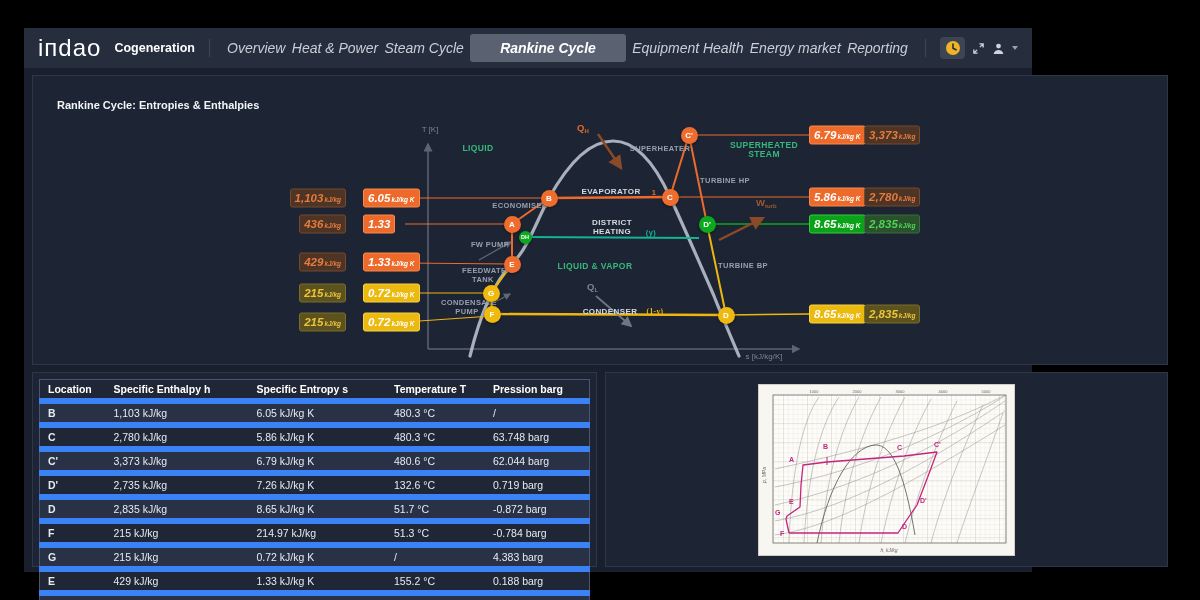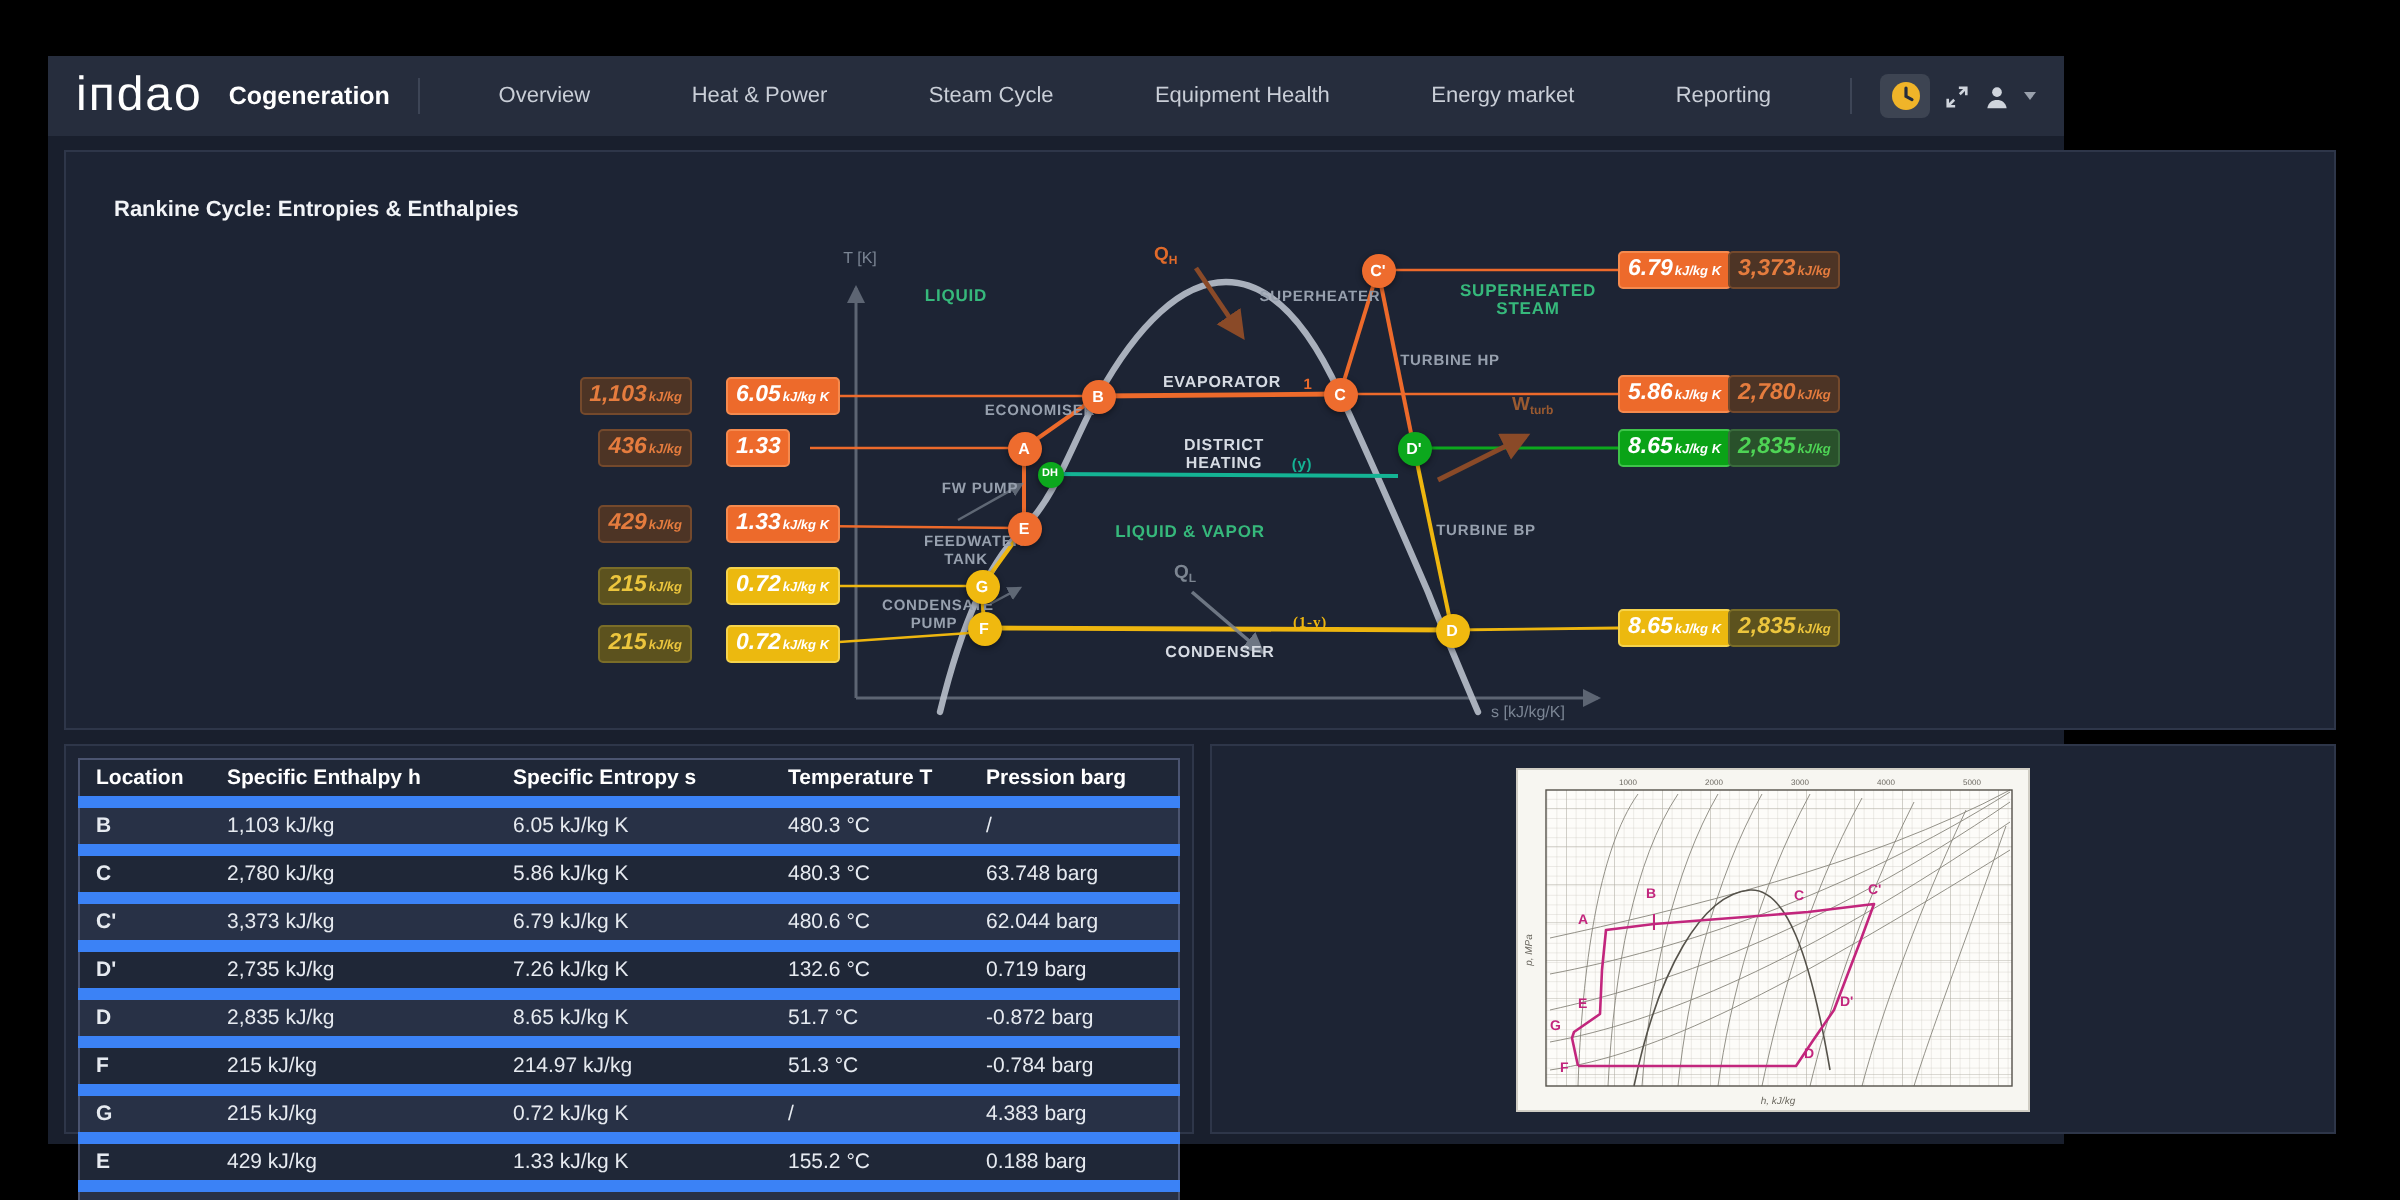--- a/index.html
+++ b/index.html
@@ -6,21 +6,21 @@
     font-family:"Liberation Sans",sans-serif;-webkit-font-smoothing:antialiased;}
   .app{position:absolute;left:24px;top:28px;width:1008px;height:544px;background:#191f2d;}
 
   
   .topbar{position:absolute;left:0;top:0;width:100%;height:40px;background:#262d3d;
     display:flex;align-items:center;padding:0 14px;box-sizing:border-box;}
   .logo{color:#fff;font-size:24px;font-weight:500;letter-spacing:1px;line-height:40px;}
   .product{color:#fff;font-size:12.5px;font-weight:bold;margin-left:13px;}
   .vdiv{width:1px;height:18px;background:#3d4556;margin:0 14px;flex:none;}
   nav{flex:1;display:flex;justify-content:space-around;align-items:center;min-width:0;}
-  .nav-item{color:#c9ced7;font-size:11px;cursor:default;white-space:nowrap;}
+  .nav-item{color:#c9ced7;font-size:14px;cursor:default;white-space:nowrap;font-style:italic;}
   .nav-item.active{background:#5a6170;color:#fff;font-weight:bold;border-radius:3px;padding:6px 30px;}
   .icons{display:flex;align-items:center;gap:7px;flex:none;}
   .iconbtn{width:25px;height:22px;border-radius:4px;background:#3d4452;display:flex;
     align-items:center;justify-content:center;}
   .caret{width:0;height:0;border-left:3.5px solid transparent;border-right:3.5px solid transparent;
     border-top:4px solid #9aa1ad;}
 
   
   .card{position:absolute;background:#1d2434;border:1px solid #2e3649;box-sizing:border-box;}
   .chart-card{left:8px;top:47px;width:1136px;height:290px;}
@@ -80,20 +80,21 @@
 <div class="app">
 
   <header class="topbar">
     <span class="logo">iпdao</span>
     <span class="product">Cogeneration</span>
     <span class="vdiv"></span>
     <nav>
       <span class="nav-item">Overview</span>
       <span class="nav-item">Heat &amp; Power</span>
       <span class="nav-item">Steam Cycle</span>
+      <span class="nav-item active">Rankine Cycle</span>
       <span class="nav-item">Equipment Health</span>
       <span class="nav-item">Energy market</span>
       <span class="nav-item">Reporting</span>
     </nav>
     <span class="vdiv"></span>
     <div class="icons">
       <div class="iconbtn">
         <svg width="16" height="16" viewBox="0 0 16 16">
           <circle cx="8" cy="8" r="7" fill="#f0b429"></circle>
           <path d="M8 4v4.2l3 1.6" stroke="#262d3d" stroke-width="1.6" fill="none" stroke-linecap="round"></path>
@@ -170,21 +171,21 @@
       <div class="lbl green" style="left:445px;top:72px">LIQUID</div>
       <div class="lbl green wrap" style="left:731px;top:74px;width:70px">SUPERHEATED STEAM</div>
       <div class="lbl green" style="left:562px;top:190px">LIQUID &amp; VAPOR</div>
 
       <div class="lbl" style="left:487px;top:129px">ECONOMISER</div>
       <div class="lbl white" style="left:578px;top:115px">EVAPORATOR</div>
       <div class="lbl" style="left:627px;top:72px">SUPERHEATER</div>
       <div class="lbl" style="left:692px;top:104px">TURBINE HP</div>
       <div class="lbl" style="left:710px;top:189px">TURBINE BP</div>
       <div class="lbl white wrap" style="left:579px;top:151px;width:48px">DISTRICT HEATING</div>
-      <div class="lbl white" style="left:577px;top:250px">CONDENSER</div>
+      <div class="lbl white" style="left:577px;top:235px">CONDENSER</div>
       <div class="lbl" style="left:457px;top:168px">FW PUMP</div>
       <div class="lbl wrap" style="left:450px;top:199px;width:42px">FEEDWATER TANK</div>
       <div class="lbl wrap" style="left:434px;top:231px;width:52px">CONDENSATE PUMP</div>
 
       <div class="lbl orange" style="left:621px;top:116px">1</div>
       <div class="lbl teal" style="left:618px;top:156px">(y)</div>
       <div class="lbl yellow" style="left:622px;top:235px">(1-y)</div>
 
       <div class="qlbl" style="left:544px;top:46px;color:#e06a2a"><span>Q</span><span class="sub">H</span></div>
       <div class="qlbl" style="left:723px;top:121px;color:#9a5a30"><span>W</span><span class="sub">turb</span></div>

